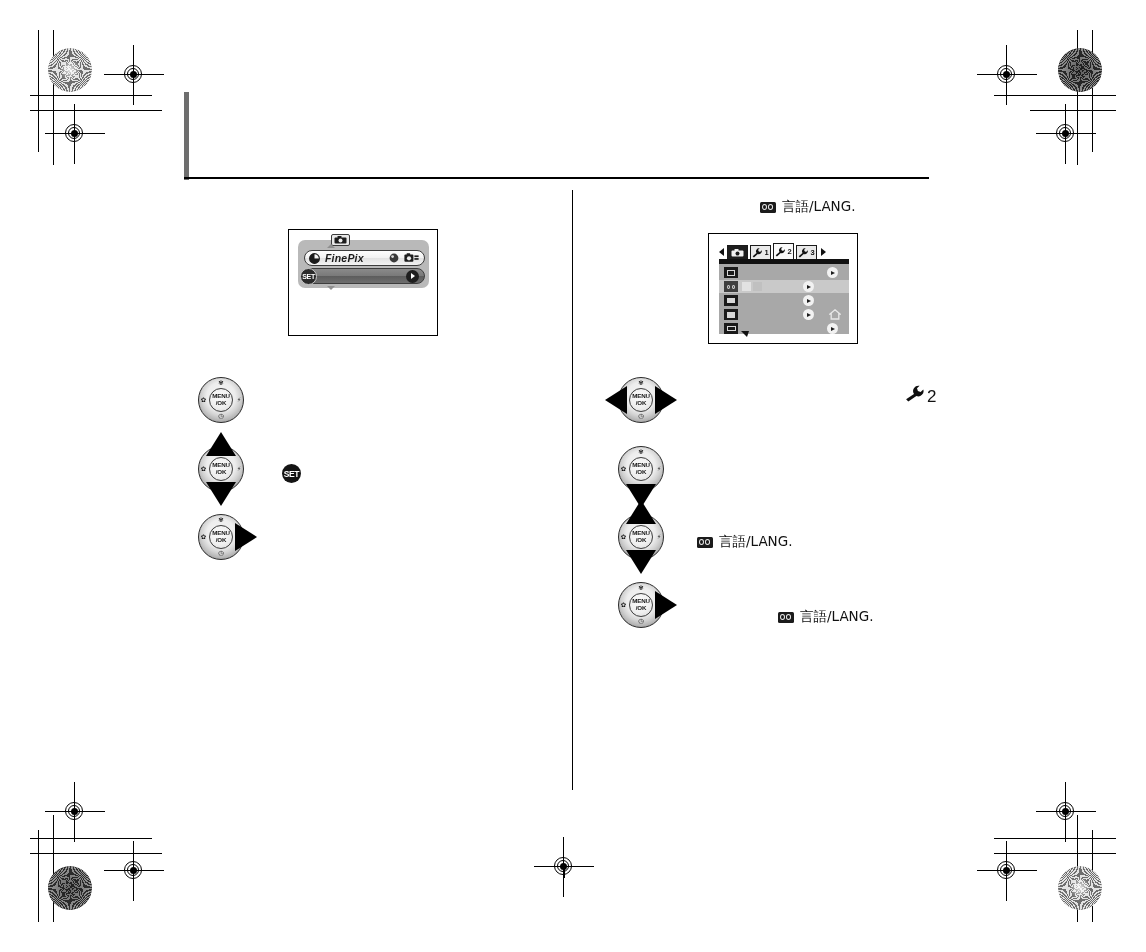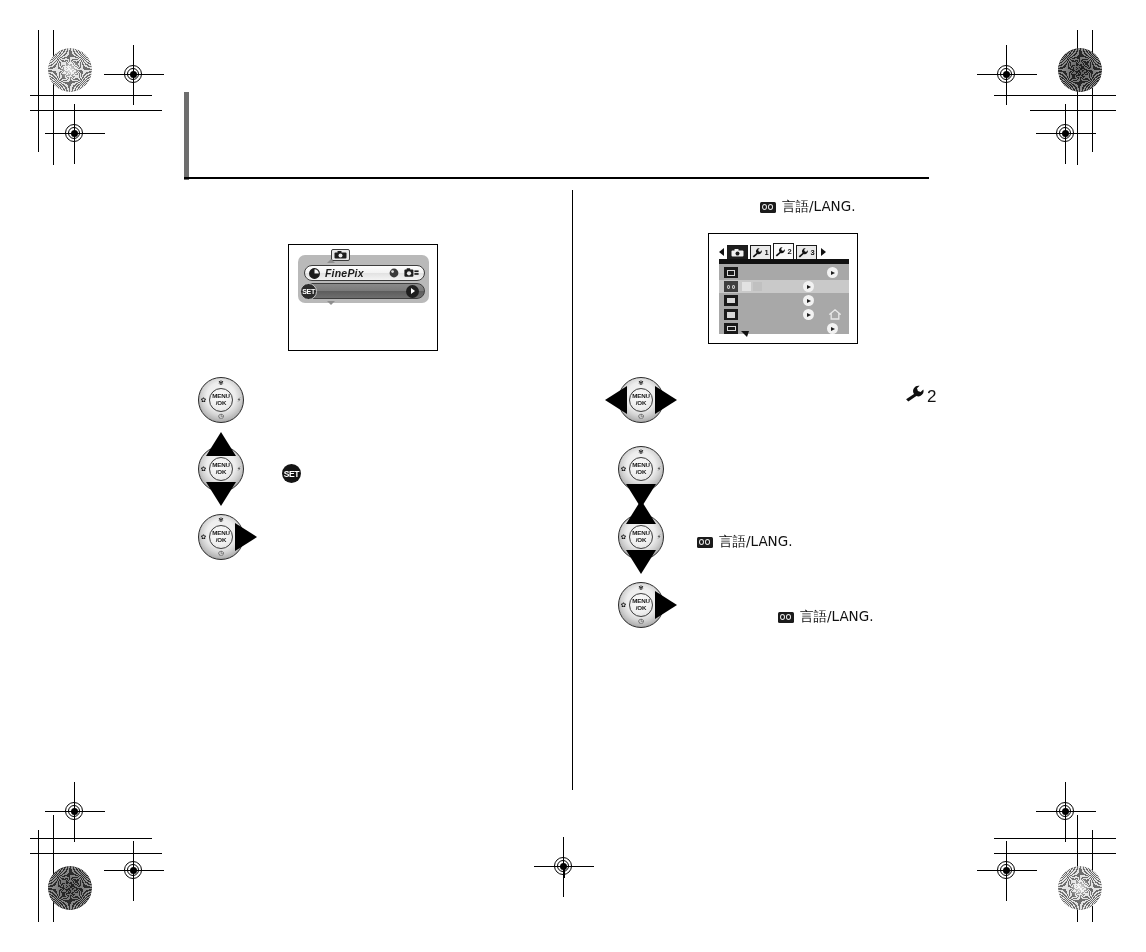--- a/index.html
+++ b/index.html
@@ -358,21 +358,21 @@
     <div class="ring"></div>
       <div class="ring2"></div>
       <div class="dot"></div>
   </div>
 
   <div class="thick-bar" style="left:184px;top:92px;width:5px;height:88px;"></div>
   <div class="header-rule" style="left:184px;top:177px;width:745px;height:2.2px;"></div>
 
   <div class="col-divider" style="left:572px;top:190px;height:600px;"></div>
 
-  <div class="lcd-frame" style="left:288px;top:244px;width:150px;height:107px;">
+  <div class="lcd-frame" style="left:288px;top:229px;width:150px;height:107px;">
     <div class="scr-a" style="left:9px;top:10px;width:131px;height:48px;">
 
       <div class="scr-a-tab" style="left:33px;top:-6px;width:19px;height:12px;">
         <svg width="13" height="8" viewBox="0 0 13 8" aria-hidden="true">
           <rect x="0.5" y="1.5" width="12" height="6" rx="1" fill="#1d1d1d"></rect>
           <rect x="3.5" y="0" width="4" height="2" rx="0.5" fill="#1d1d1d"></rect>
           <circle cx="6.5" cy="4.5" r="2" fill="#eeeeee"></circle>
         </svg>
       </div>
 

